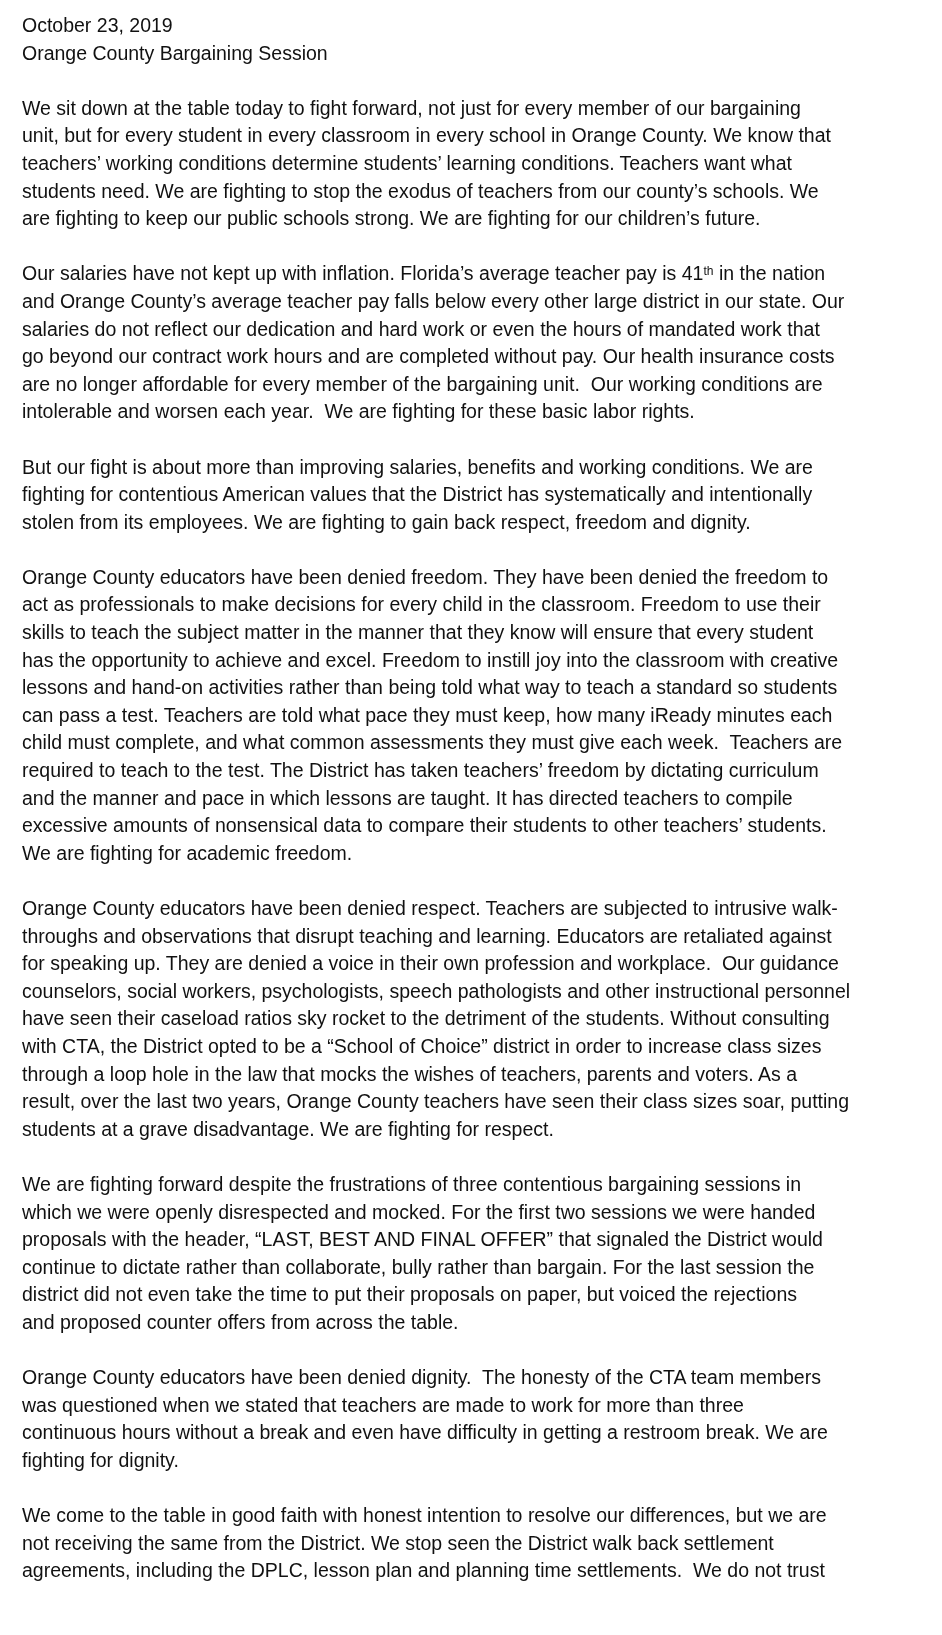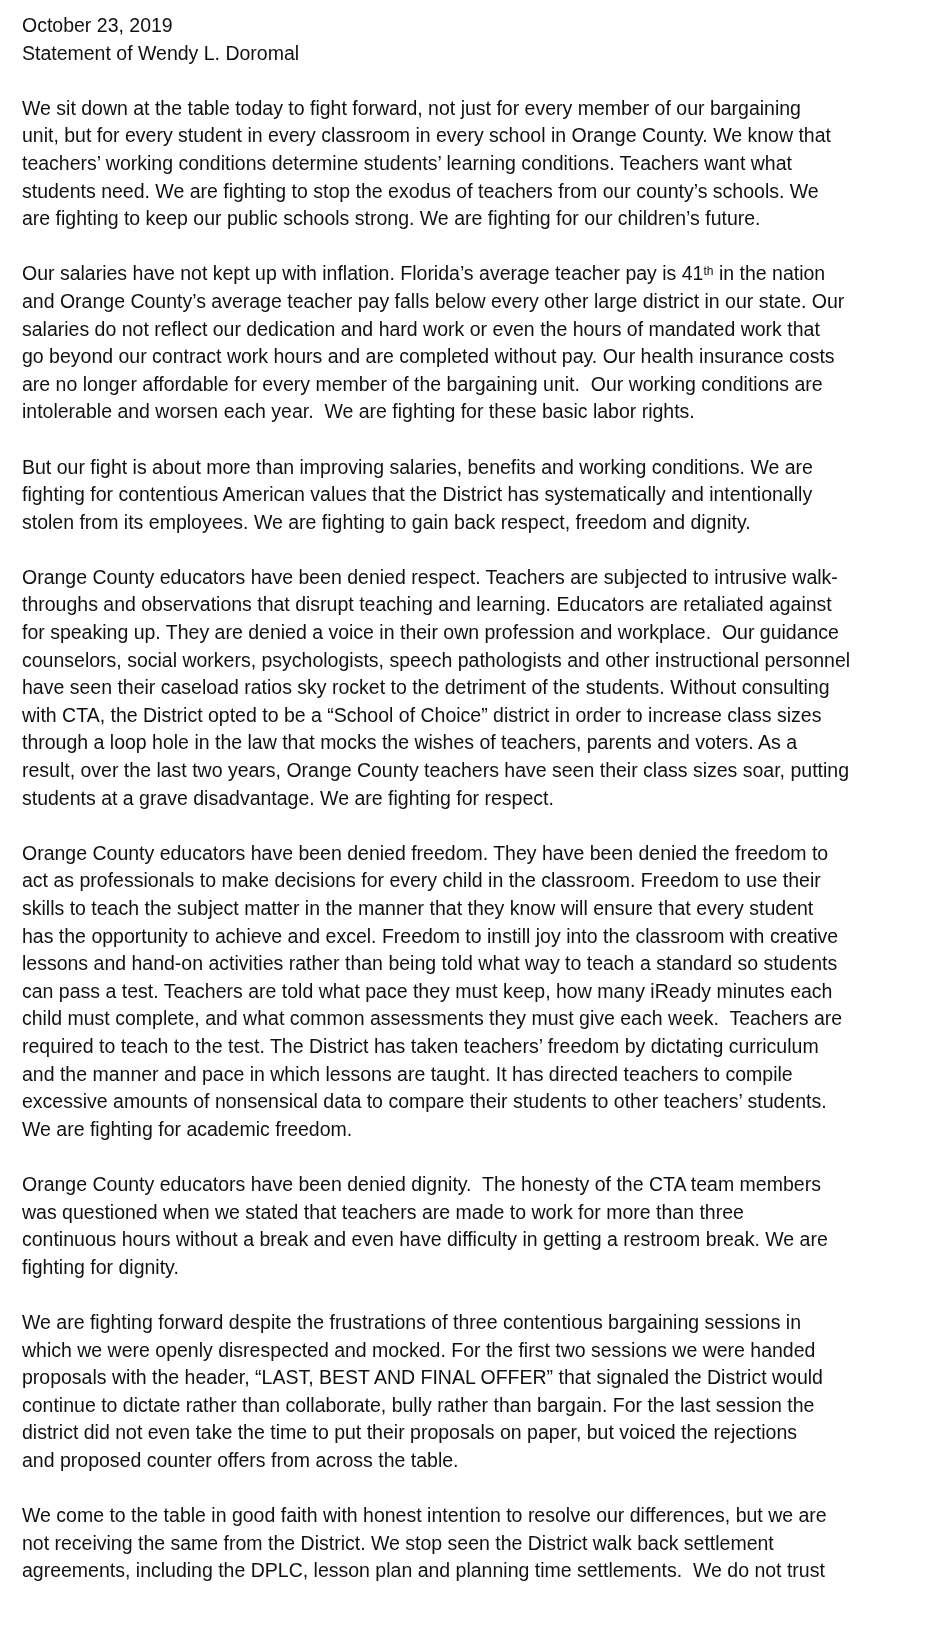--- a/index.html
+++ b/index.html
@@ -33,52 +33,52 @@
     font-size: 0.62em;
     line-height: 0;
     position: relative;
     top: -0.45em;
     vertical-align: baseline;
   }
 </style>
 </head>
 <body>
 
-<div class="page"><div class="para"><span class="hline">October 23, 2019</span><span class="hline">Statement of Wendy L. Doromal</span></div><p class="para">We sit down at the table today to fight forward, not just for every member of our bargaining
+<div class="page"><div class="para"><span class="hline">October 23, 2019</span><span class="hline">Orange County Bargaining Session</span></div><p class="para">We sit down at the table today to fight forward, not just for every member of our bargaining
 unit, but for every student in every classroom in every school in Orange County. We know that
 teachers’ working conditions determine students’ learning conditions. Teachers want what
 students need. We are fighting to stop the exodus of teachers from our county’s schools. We
 are fighting to keep our public schools strong. We are fighting for our children’s future.</p><p class="para"><span>Our salaries have not kept up with inflation. Florida’s average teacher pay is 41</span><sup class="ord">th</sup><span> in the nation
 and Orange County’s average teacher pay falls below every other large district in our state. Our
 salaries do not reflect our dedication and hard work or even the hours of mandated work that
 go beyond our contract work hours and are completed without pay. Our health insurance costs
 are no longer affordable for every member of the bargaining unit.  Our working conditions are
 intolerable and worsen each year.  We are fighting for these basic labor rights.</span></p><p class="para">But our fight is about more than improving salaries, benefits and working conditions. We are
 fighting for contentious American values that the District has systematically and intentionally
-stolen from its employees. We are fighting to gain back respect, freedom and dignity.</p><p class="para">Orange County educators have been denied respect. Teachers are subjected to intrusive walk-
-throughs and observations that disrupt teaching and learning. Educators are retaliated against
-for speaking up. They are denied a voice in their own profession and workplace.  Our guidance
-counselors, social workers, psychologists, speech pathologists and other instructional personnel
-have seen their caseload ratios sky rocket to the detriment of the students. Without consulting
-with CTA, the District opted to be a “School of Choice” district in order to increase class sizes
-through a loop hole in the law that mocks the wishes of teachers, parents and voters. As a
-result, over the last two years, Orange County teachers have seen their class sizes soar, putting
-students at a grave disadvantage. We are fighting for respect.</p><p class="para">Orange County educators have been denied freedom. They have been denied the freedom to
+stolen from its employees. We are fighting to gain back respect, freedom and dignity.</p><p class="para">Orange County educators have been denied freedom. They have been denied the freedom to
 act as professionals to make decisions for every child in the classroom. Freedom to use their
 skills to teach the subject matter in the manner that they know will ensure that every student
 has the opportunity to achieve and excel. Freedom to instill joy into the classroom with creative
 lessons and hand-on activities rather than being told what way to teach a standard so students
 can pass a test. Teachers are told what pace they must keep, how many iReady minutes each
 child must complete, and what common assessments they must give each week.  Teachers are
 required to teach to the test. The District has taken teachers’ freedom by dictating curriculum
 and the manner and pace in which lessons are taught. It has directed teachers to compile
 excessive amounts of nonsensical data to compare their students to other teachers’ students.
-We are fighting for academic freedom.</p><p class="para">Orange County educators have been denied dignity.  The honesty of the CTA team members
-was questioned when we stated that teachers are made to work for more than three
-continuous hours without a break and even have difficulty in getting a restroom break. We are
-fighting for dignity.</p><p class="para">We are fighting forward despite the frustrations of three contentious bargaining sessions in
+We are fighting for academic freedom.</p><p class="para">Orange County educators have been denied respect. Teachers are subjected to intrusive walk-
+throughs and observations that disrupt teaching and learning. Educators are retaliated against
+for speaking up. They are denied a voice in their own profession and workplace.  Our guidance
+counselors, social workers, psychologists, speech pathologists and other instructional personnel
+have seen their caseload ratios sky rocket to the detriment of the students. Without consulting
+with CTA, the District opted to be a “School of Choice” district in order to increase class sizes
+through a loop hole in the law that mocks the wishes of teachers, parents and voters. As a
+result, over the last two years, Orange County teachers have seen their class sizes soar, putting
+students at a grave disadvantage. We are fighting for respect.</p><p class="para">We are fighting forward despite the frustrations of three contentious bargaining sessions in
 which we were openly disrespected and mocked. For the first two sessions we were handed
 proposals with the header, “LAST, BEST AND FINAL OFFER” that signaled the District would
 continue to dictate rather than collaborate, bully rather than bargain. For the last session the
 district did not even take the time to put their proposals on paper, but voiced the rejections
-and proposed counter offers from across the table.</p><p class="para">We come to the table in good faith with honest intention to resolve our differences, but we are
+and proposed counter offers from across the table.</p><p class="para">Orange County educators have been denied dignity.  The honesty of the CTA team members
+was questioned when we stated that teachers are made to work for more than three
+continuous hours without a break and even have difficulty in getting a restroom break. We are
+fighting for dignity.</p><p class="para">We come to the table in good faith with honest intention to resolve our differences, but we are
 not receiving the same from the District. We stop seen the District walk back settlement
 agreements, including the DPLC, lesson plan and planning time settlements.  We do not trust</p></div>
 
 </body></html>

